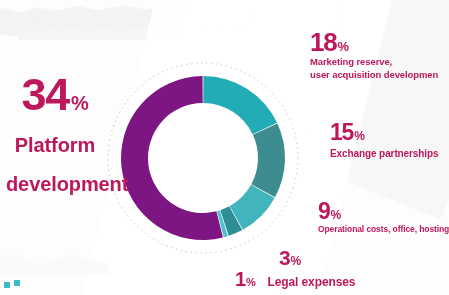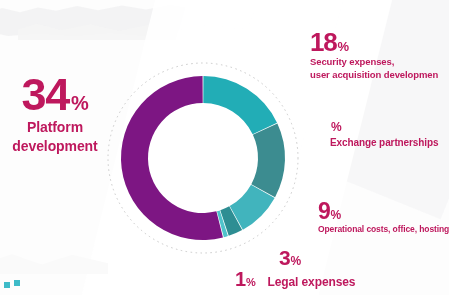--- a/index.html
+++ b/index.html
@@ -100,21 +100,21 @@
     line-height: 1.12;
     letter-spacing: -0.1px;
     white-space: nowrap;
   }
 
   
   #label-54 { left: 6px; top: 72px; text-align: center; width: 98px; }
   #label-54 .pct-line { justify-content: center; }
   #label-54 .pct-num { font-size: 45px; }
   #label-54 .pct-sign { font-size: 20px; margin-left: 2px; }
-  #label-54 .desc { font-size: 14px; margin-top: 3px; }
+  #label-54 .desc { font-size: 20px; margin-top: 17px; }
 
   
   #label-18 { left: 310px; top: 29px; }
   #label-18 .pct-num { font-size: 26px; }
   #label-18 .pct-sign { font-size: 13px; margin-left: 1px; }
   #label-18 .desc { font-size: 9.5px; margin-top: 2px; }
 
   
   #label-15 { left: 330px; top: 121px; }
   #label-15 .pct-num { font-size: 23px; }
@@ -177,26 +177,27 @@
     </div>
     <div class="desc">Platform</div>
     <div class="desc">development</div>
   </div>
 
   <div class="label-block" id="label-18">
     <div class="pct-line">
       <span class="pct-num">18</span>
       <span class="pct-sign">%</span>
     </div>
-    <div class="desc">Security expenses,</div>
+    <div class="desc">Marketing reserve,</div>
     <div class="desc">user acquisition developmen</div>
   </div>
 
   <div class="label-block" id="label-15">
     <div class="pct-line">
+      <span class="pct-num">15</span>
       <span class="pct-sign">%</span>
     </div>
     <div class="desc">Exchange partnerships</div>
   </div>
 
   <div class="label-block" id="label-9">
     <div class="pct-line">
       <span class="pct-num">9</span>
       <span class="pct-sign">%</span>
     </div>

